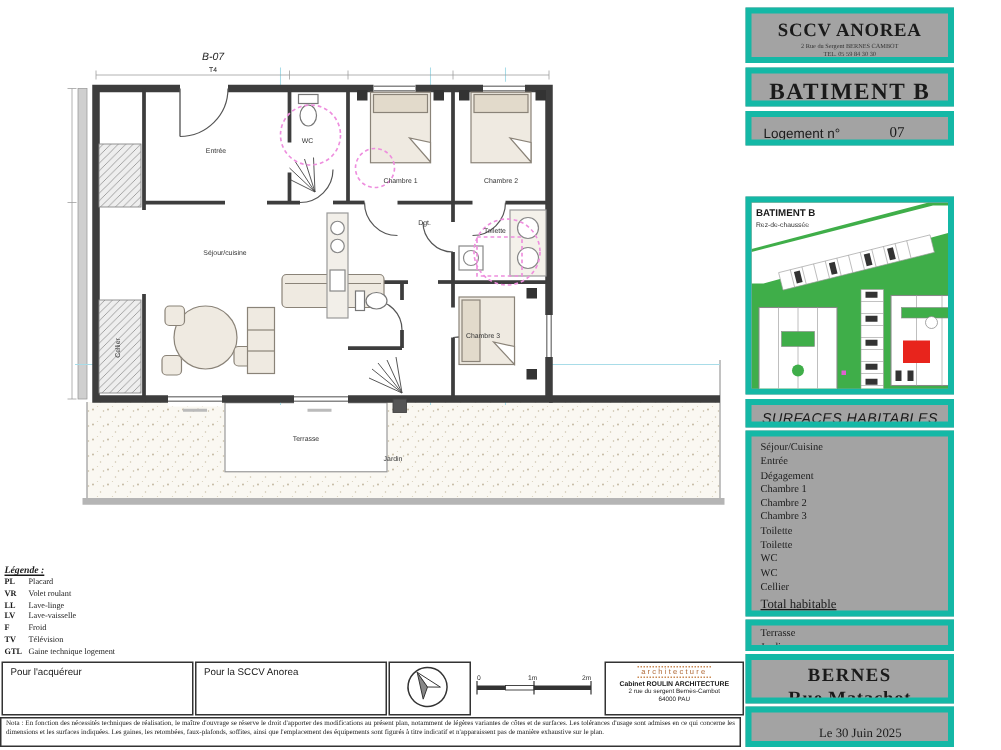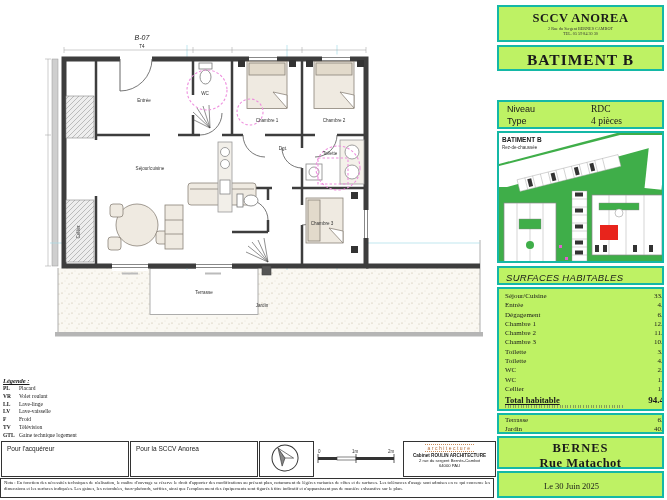--- a/index.html
+++ b/index.html
@@ -22,40 +22,40 @@
   #f-scale{left:316px;top:441px;width:84px;height:34px;position:absolute;}
   #f-arch{left:403px;width:91px;text-align:center;}
   #f-arch .logo{font-size:5px;letter-spacing:1.5px;color:#b06a38;margin-top:2px;
                 border-top:1px dotted #c98a55;border-bottom:1px dotted #c98a55;display:inline-block;padding:0 2px;}
   #f-arch .aname{font-size:4.6px;font-weight:bold;margin-top:1px;}
   #f-arch .aaddr{font-size:4.2px;}
   #f-note{position:absolute;left:0;top:478px;width:494px;height:20px;border:1px solid #333;
           font-family:"Liberation Serif",serif;font-size:4.7px;line-height:1.35;color:#222;
           padding:1px 3px;box-sizing:border-box;text-align:justify;}
   
-  .rp{position:absolute;left:497px;width:167px;border:2px solid #14b8a6;background:#bef264;box-sizing:border-box;overflow:hidden;}
+  .rp{position:absolute;left:497px;width:139px;border:4px solid #14b8a6;background:#a3a3a3;box-sizing:border-box;overflow:hidden;}
   #rp-header{top:5px;height:37px;text-align:center;}
   #rp-header .co{font-size:12.5px;font-weight:bold;letter-spacing:.5px;margin-top:4px;}
   #rp-header .ad,#rp-header .tel{font-size:4.2px;color:#333;}
   #rp-bat{top:45px;height:26px;text-align:center;font-size:15.5px;font-weight:bold;line-height:25px;letter-spacing:1px;}
   #rp-log{top:74px;height:23px;}
   #rp-log .lab{position:absolute;left:8px;top:6px;font-family:"Liberation Sans",sans-serif;font-size:9px;}
   #rp-log .val{position:absolute;left:92px;top:5px;font-size:10px;}
   #rp-niv{top:100px;height:29px;}
   #rp-niv .lab1{position:absolute;left:8px;top:2px;font-family:"Liberation Sans",sans-serif;font-size:9px;}
   #rp-niv .lab2{position:absolute;left:8px;top:14px;font-family:"Liberation Sans",sans-serif;font-size:9px;}
   #rp-niv .val1{position:absolute;left:92px;top:2px;font-size:9.5px;}
   #rp-niv .val2{position:absolute;left:92px;top:14px;font-size:9.5px;}
   #rp-site{top:131px;height:132px;padding:0;}
   #rp-surft{top:266px;height:19px;font-family:"Liberation Sans",sans-serif;font-size:9.5px;letter-spacing:.3px;padding:4px 0 0 7px;font-style:italic;}
   #rp-table{top:287px;height:124px;}
   .srow{display:flex;justify-content:space-between;width:174px;font-size:7px;line-height:9.3px;padding-left:6px;}
   .srow .sv{text-align:right;}
   #total-row{display:flex;justify-content:space-between;width:176px;padding-left:6px;margin-top:1px;}
-  #total-row .tl{font-size:8.5px;font-weight:bold;text-decoration:underline;}
+  #total-row .tl{font-size:8.5px;font-weight:normal;text-decoration:underline;}
   #total-row .tv{font-size:9px;font-weight:bold;}
   #total-foot{height:3px;width:118px;margin-left:6px;opacity:.55;
               background:repeating-linear-gradient(90deg,#555 0 1px,transparent 1px 2.6px);}
   #rp-annex{top:413px;height:21px;padding-top:1px;}
   #rp-city{top:436px;height:33px;text-align:center;font-weight:bold;}
   #rp-city .c1{font-size:12.5px;margin-top:3px;letter-spacing:1px;}
   #rp-city .c2{font-size:12.5px;letter-spacing:.5px;}
   #rp-date{top:471px;height:27px;font-size:8.5px;padding:8px 0 0 45px;}
   svg text{font-family:"Liberation Sans",sans-serif;}
   svg .room{font-size:4.6px;fill:#333;}
@@ -370,27 +370,25 @@
   <div id="f-note">Nota :  En fonction des nécessités techniques de réalisation, le maître d'ouvrage se réserve le droit d'apporter des modifications au présent plan, notamment de légères variantes de côtes et de surfaces. Les tolérances d'usage sont admises en ce qui concerne les dimensions et les surfaces indiquées. Les gaines, les retombées, faux-plafonds, soffites, ainsi que l'emplacement des équipements sont figurés à titre indicatif et n'apparaissent pas de manière exhaustive sur le plan.</div>
 
   <div class="rp" id="rp-header" style="height:37px">
     <div class="co">SCCV ANOREA</div>
     <div class="ad">2 Rue du Sergent BERNES CAMBOT</div>
     <div class="tel">TEL. 05 59 84 30 30</div>
   </div>
 
   <div class="rp" id="rp-bat">BATIMENT B</div>
 
-
-  <div class="rp" id="rp-niv">
-    <span class="lab1">Niveau</span>
-    <span class="val1">RDC</span>
-    <span class="lab2">Type</span>
-    <span class="val2">4 pièces</span>
-  </div>
+  <div class="rp" id="rp-log">
+    <span class="lab">Logement n°</span>
+    <span class="val">07</span>
+  </div>
+
 
   <div class="rp" id="rp-site" style="height:132px">
     <svg width="165" height="130" viewBox="0 0 165 130">
       <rect width="165" height="130" fill="var(--site_green)"></rect>
 
       <polygon points="0,0 118,0 0,31" fill="#fff"></polygon>
       <polygon points="0,33 121,2 165,2 165,11 8,54 0,54" fill="#fff"></polygon>
       <rect x="148" y="8" width="17" height="48" fill="#fff" transform="rotate(6 156 32)"></rect>
 
       <g transform="rotate(-14 70 40)">

